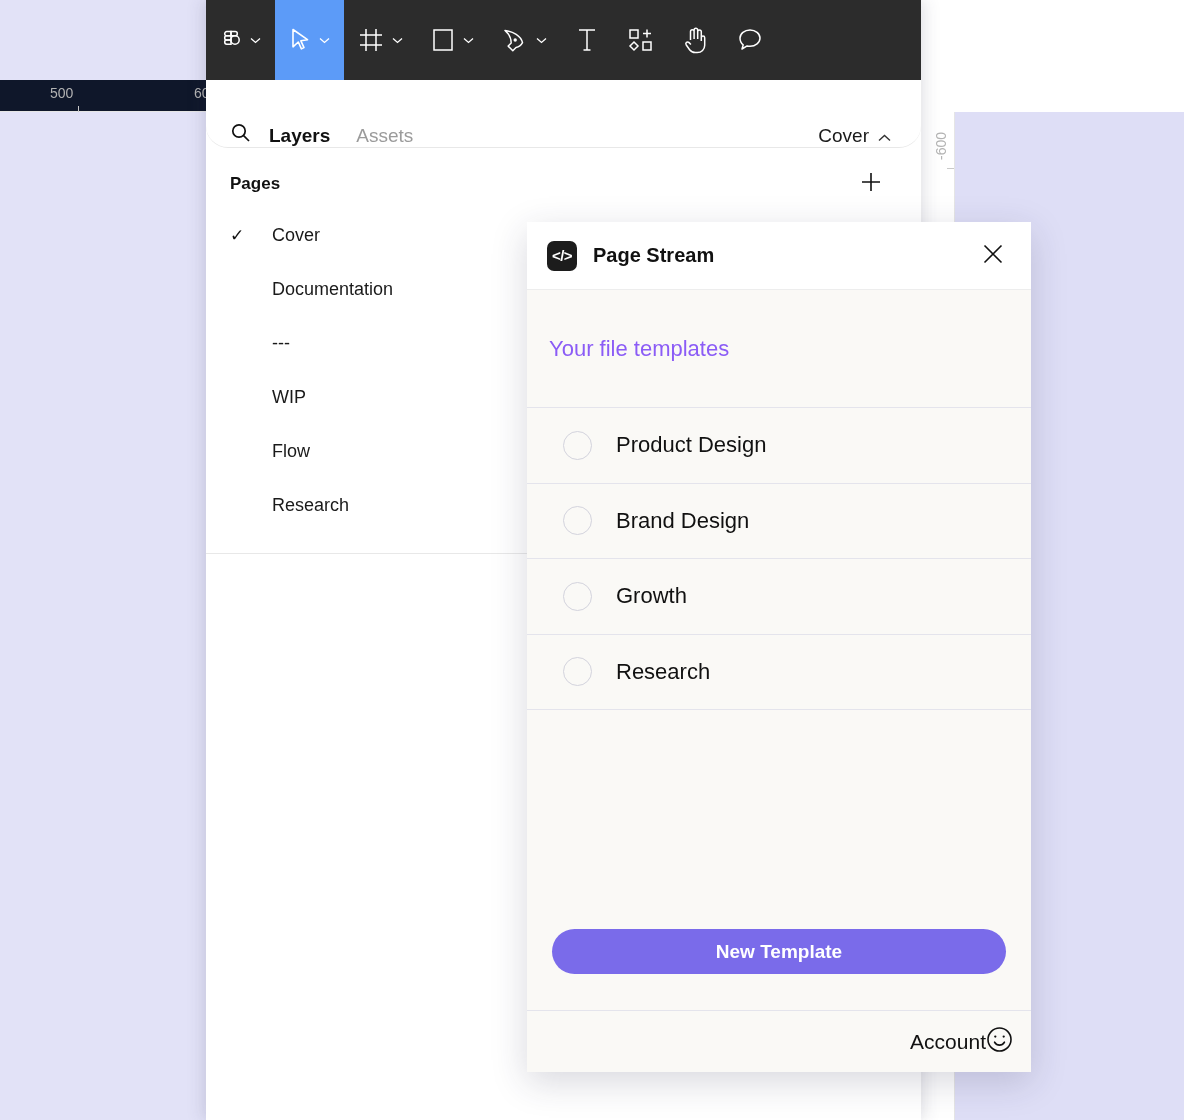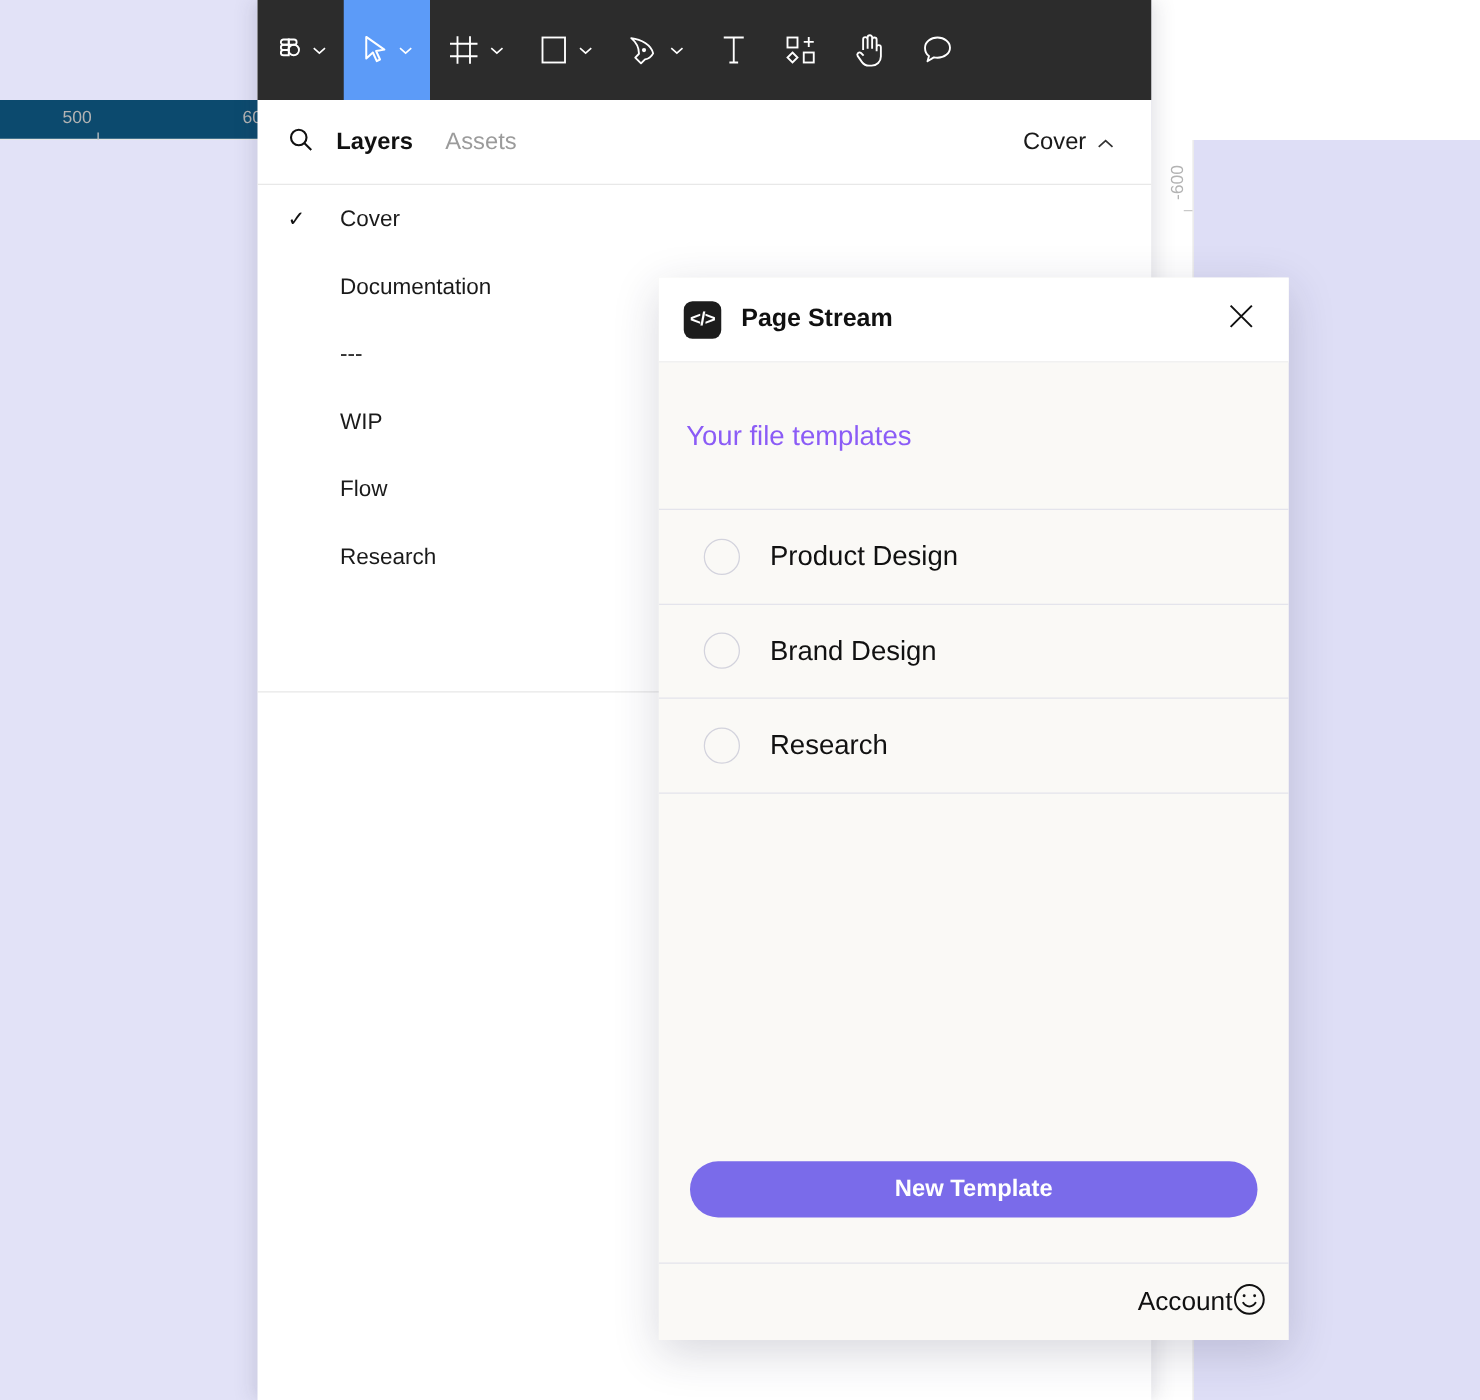--- a/index.html
+++ b/index.html
@@ -10,21 +10,21 @@
   }
   body { background: #E2E2F7; position: relative; }
 
   
   #canvas-area {
     position: absolute; left: 921px; top: 0; width: 263px; height: 1120px;
     background: #ffffff;
   }
   #ruler-h {
     position: absolute; left: 0; top: 80px; width: 263px; height: 32px;
-    background: #0c4a6e; border-bottom: 1px solid #E5E5E5;
+    background: #0f172a; border-bottom: 1px solid #E5E5E5;
   }
   #ruler-v {
     position: absolute; left: 921px; top: 112px; width: 34px; height: 1008px;
     background: #ffffff; border-right: 1px solid #E5E5E5;
   }
   .ruler-label {
     position: absolute; font-size: 14px; color: #B3B3B3;
     font-family: "Liberation Sans", sans-serif;
   }
   .ruler-tick {
@@ -59,21 +59,21 @@
     gap: 8px; padding: 0 14px; cursor: pointer;
   }
   .tool.active { background: #5C9BF8; }
   .tool svg { display: block; }
   .chev { width: 11px; height: 7px; }
 
   
   #panel-header {
     position: absolute; left: 0; top: 80px; width: 715px; height: 68px;
     border-bottom: 1px solid #E8E8E8;
-    display: flex; align-items: center; padding: 0 24px;
+    display: flex; align-items: flex-end; padding: 0 24px; border-radius: 22px;
   }
   #search-icon { margin-right: 18px; cursor: pointer; }
   .panel-tab {
     font-size: 19px; cursor: pointer; margin-right: 26px;
   }
   .panel-tab.sel { font-weight: bold; color: #111; }
   .panel-tab.unsel { color: #9B9B9B; }
   #page-selector {
     margin-left: auto; display: flex; align-items: center; gap: 9px;
     font-size: 19px; color: #1a1a1a; cursor: pointer; padding-right: 6px;
@@ -287,20 +287,28 @@
       <span>Cover</span>
       <span>
         <svg width="13" height="8" viewBox="0 0 13 8" fill="none" stroke="#333" stroke-width="1.4">
             <path d="M1 6.5L6.5 1.5 12 6.5"></path>
           </svg>
       </span>
     </span>
   </div>
 
   <div id="pages-section">
+    <div id="pages-head">
+      <span id="pages-title">Pages</span>
+      <span id="add-page">
+        <svg width="24" height="24" viewBox="0 0 24 24" fill="none" stroke="#111" stroke-width="1.6">
+          <path d="M12 3v18M3 12h18"></path>
+        </svg>
+      </span>
+    </div>
 
     <div class="page-row">
       <span class="page-check">✓</span>
       <span>Cover</span>
     </div>
     <div class="page-row">
       <span class="page-check"></span>
       <span>Documentation</span>
     </div>
     <div class="page-row">
@@ -341,20 +349,24 @@
   </div>
 
   <div id="template-list">
     <div class="template-row">
       <span class="radio"></span>
       <span class="template-label">Product Design</span>
     </div>
     <div class="template-row">
       <span class="radio"></span>
       <span class="template-label">Brand Design</span>
+    </div>
+    <div class="template-row">
+      <span class="radio"></span>
+      <span class="template-label">Growth</span>
     </div>
     <div class="template-row">
       <span class="radio"></span>
       <span class="template-label">Research</span>
     </div>
   </div>
 
   <div id="modal-spacer"></div>
 
   <div id="modal-action">

